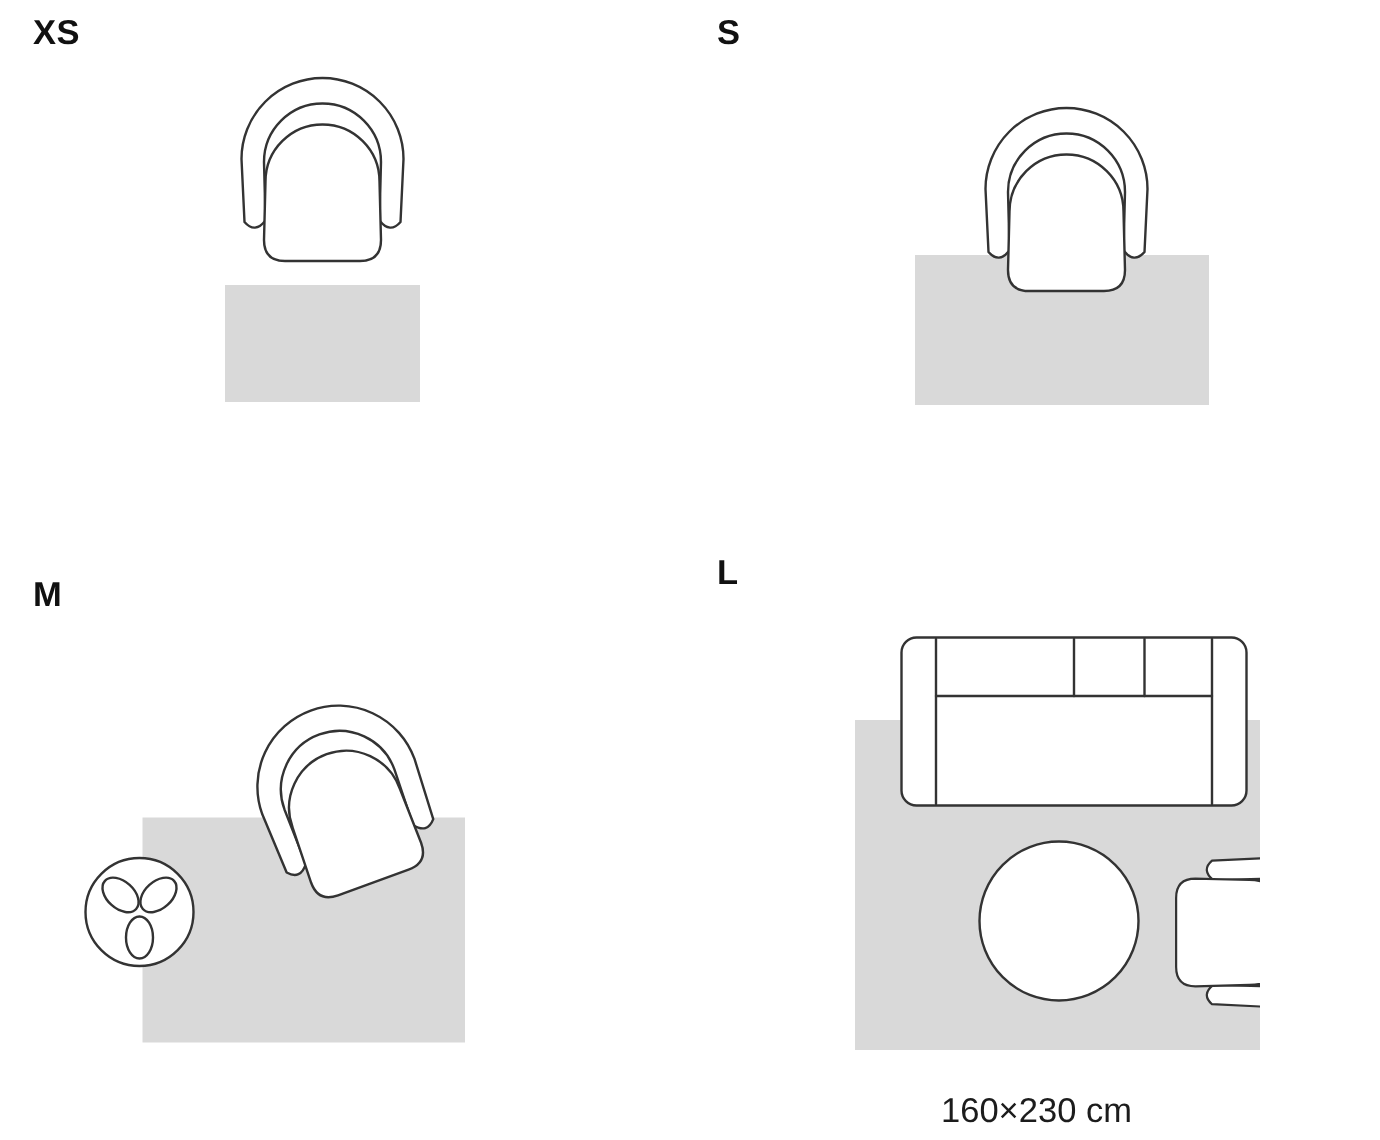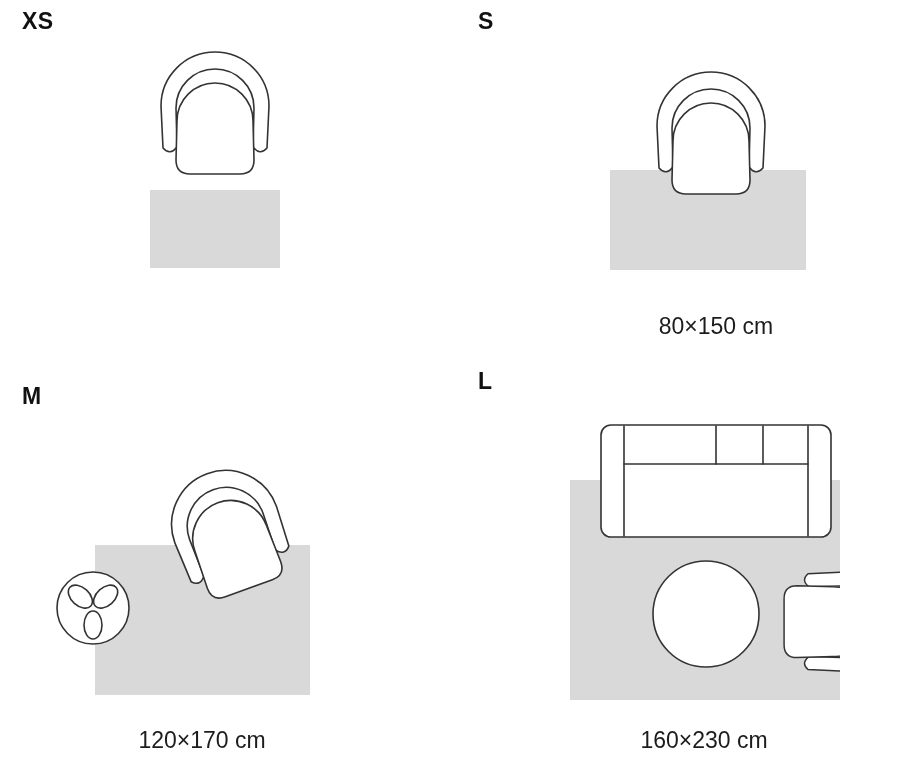--- a/index.html
+++ b/index.html
@@ -90,17 +90,15 @@
       <circle class="furniture" cx="706" cy="614" r="53"></circle>
       <use href="#chair-shape" class="furniture" transform="translate(785,560) scale(0.92) rotate(90 60 67)"></use>
     </g>
   </svg>
 
   <div class="size-label" style="left:22px; top:8px">XS</div>
   <div class="size-label" style="left:478px; top:8px">S</div>
   <div class="size-label" style="left:22px; top:383px">M</div>
   <div class="size-label" style="left:478px; top:368px">L</div>
 
-  <div class="caption" style="left:596px; top:313px">80×150 cm</div>
-  <div class="caption" style="left:82px; top:727px">120×170 cm</div>
-  <div class="caption" style="left:584px; top:727px">160×230 cm</div>
+  <div class="caption" style="left:571px; top:727px">160×230 cm</div>
 
 </div>
 
 </body></html>

